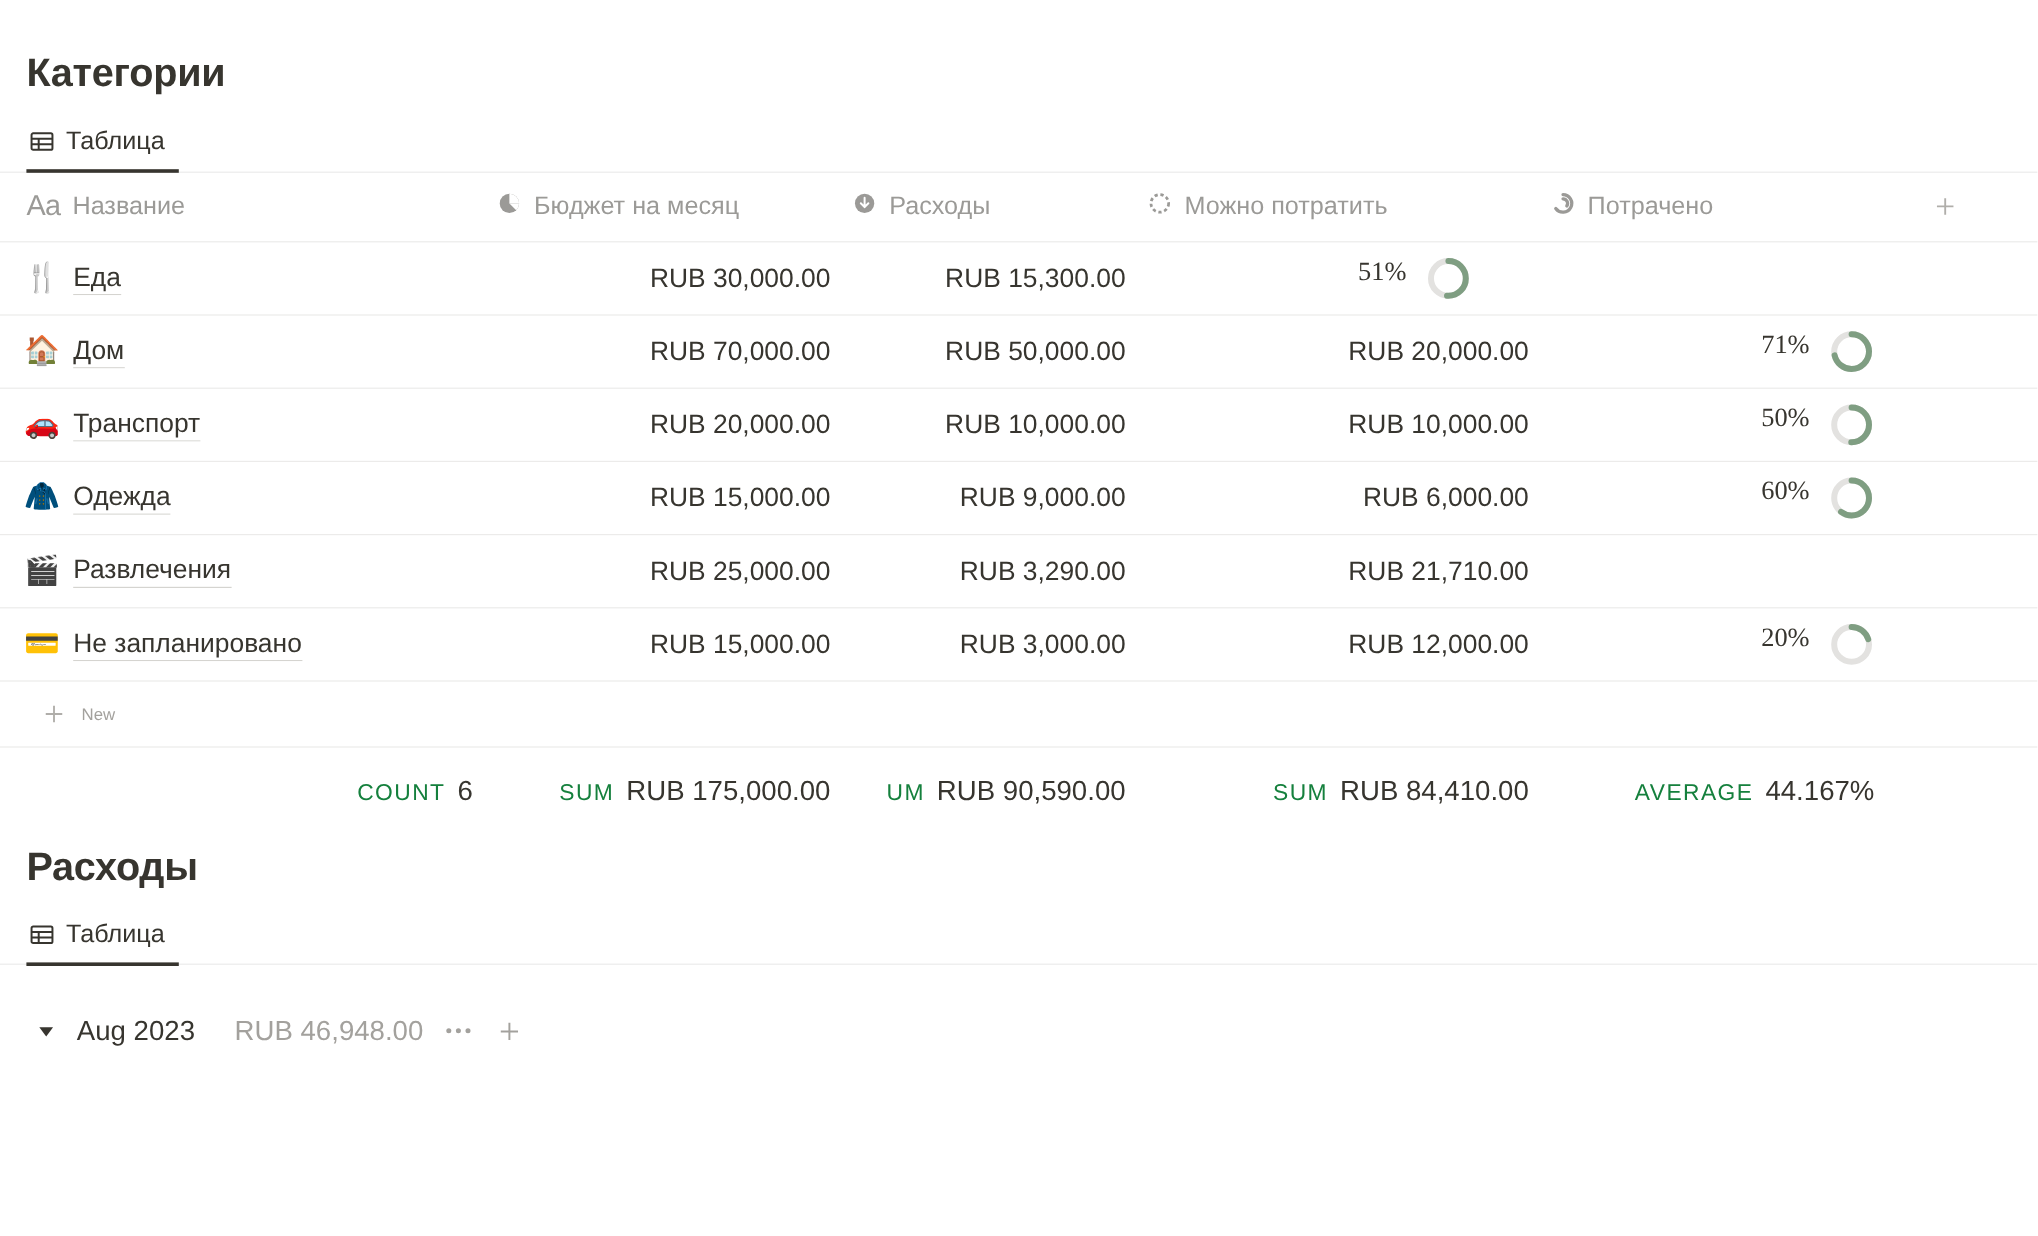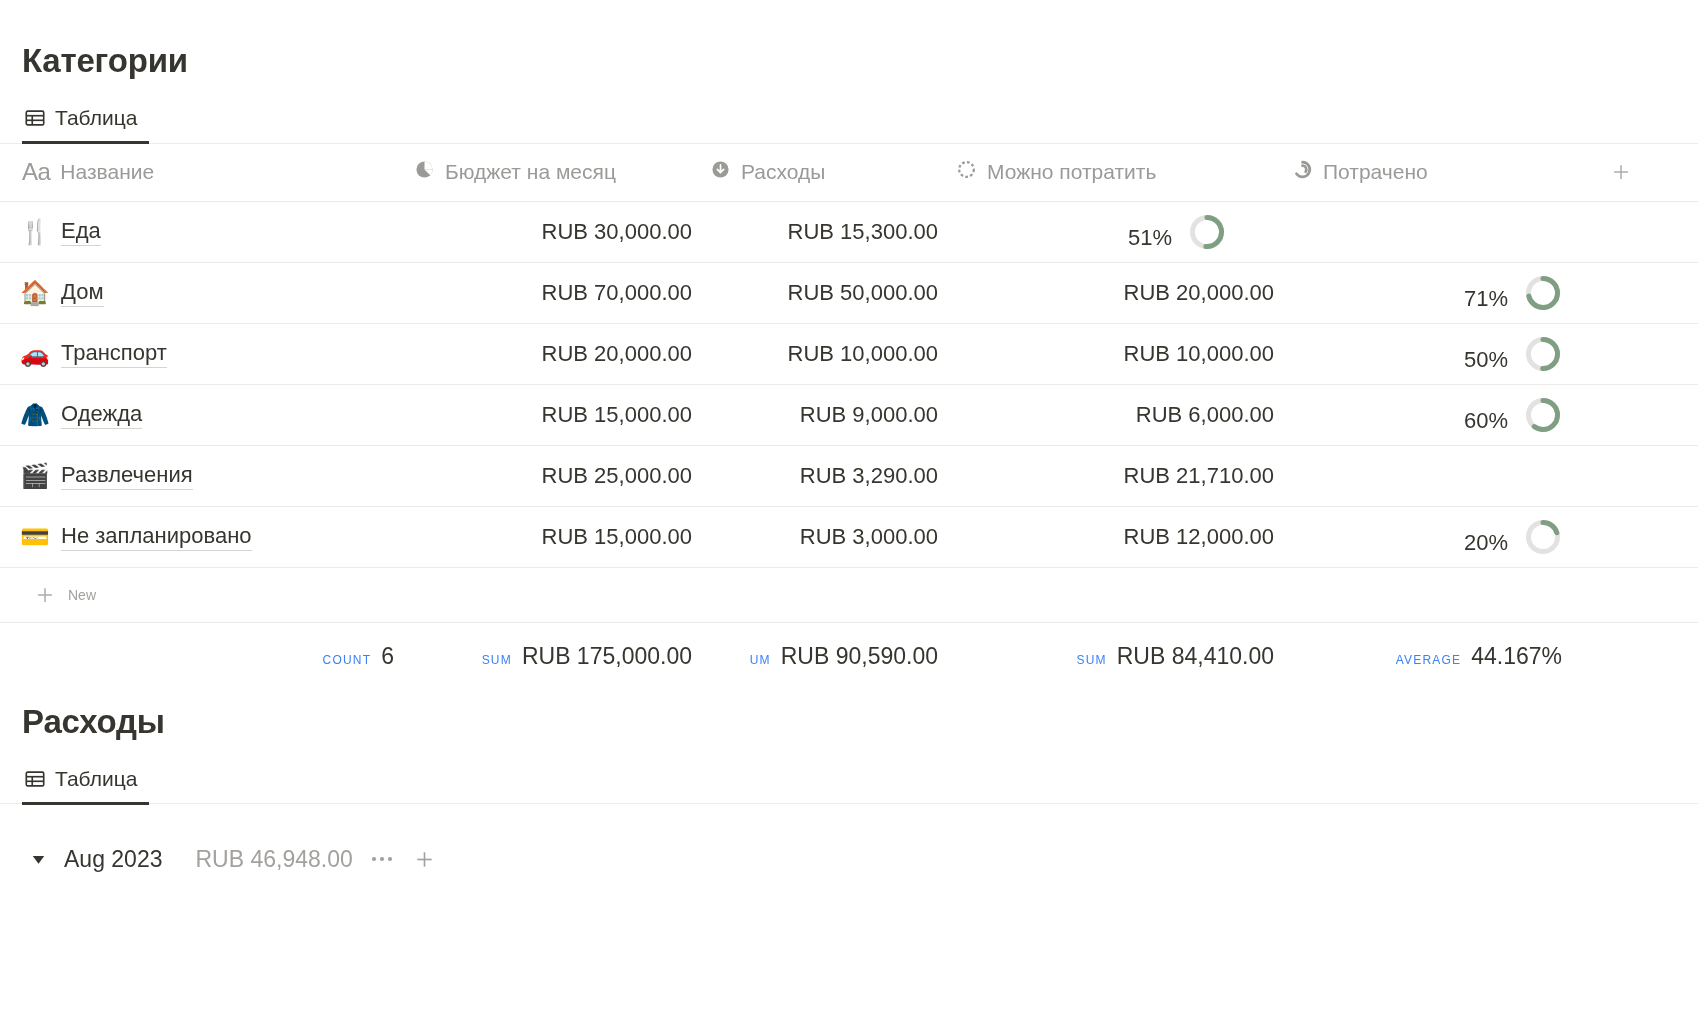--- a/index.html
+++ b/index.html
@@ -81,21 +81,21 @@
            display: inline-flex; align-items: center; justify-content: center; }
   .name-link {
     font-size: 22px;
     color: #37352f;
     border-bottom: 1.5px solid #d5d4d0;
     padding-bottom: 1px;
     cursor: pointer;
     white-space: nowrap;
   }
   .num { font-size: 22px; color: #37352f; white-space: nowrap; }
-  .pct-wrap { display: flex; align-items: flex-end; gap: 16px; }
+  .pct-wrap { display: flex; align-items: flex-start; gap: 16px; font-family: Liberation Serif, serif; }
   .pct-val { font-size: 22px; color: #37352f; }
 
   .ring { display: block; }
 
   
   .new-row {
     display: flex;
     align-items: center;
     gap: 12px;
     height: 55px;
@@ -117,22 +117,22 @@
     overflow: hidden;
     white-space: nowrap;
   }
   .s-name   { width: 402px; padding-right: 8px; }
   .s-budget { width: 296px; padding-right: 6px; }
   .s-spend  { width: 246px; padding-right: 6px; }
   .s-avail  { width: 336px; padding-right: 6px; }
   .s-pct    { width: 300px; padding-right: 18px; }
   .s-end    { width: 118px; }
   .sum-label {
-    font-size: 12px;
-    color: #3b82f6;
+    font-size: 19px;
+    color: #15803d;
     letter-spacing: 1.2px;
     text-transform: uppercase;
     margin-top: 16px;
   }
   .sum-value { font-size: 23px; color: #37352f; }
 
   
   .group-row {
     display: flex;
     align-items: center;

